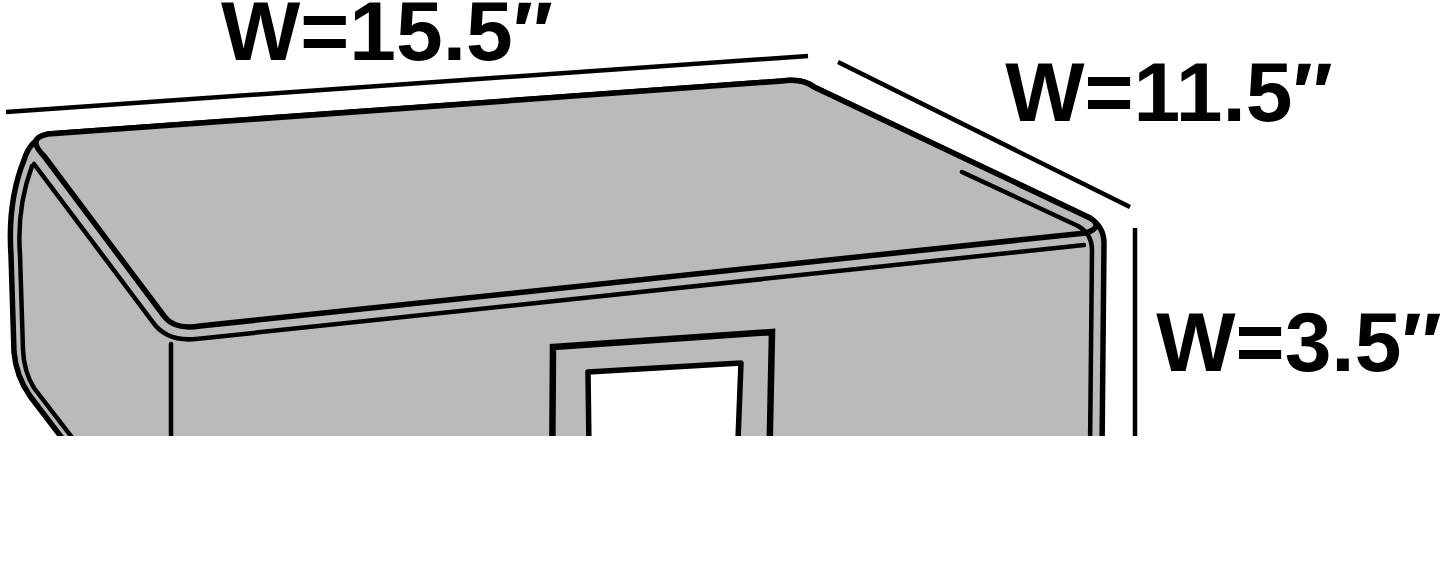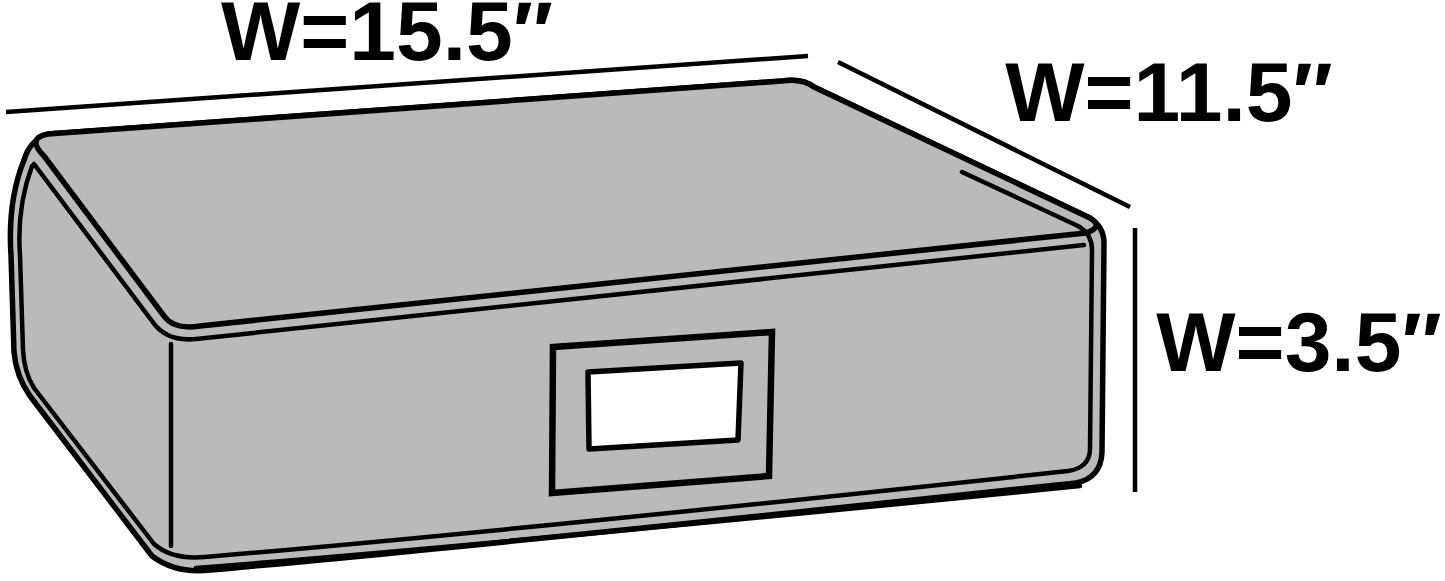--- a/index.html
+++ b/index.html
@@ -7,21 +7,21 @@
     --box-fill: #bababa;
     --outline: #000000;
     --label-window: #ffffff;
     --text: #000000;
   }
   * { box-sizing: border-box; }
   html, body { margin: 0; padding: 0; background: var(--background); }
   .stage {
     position: relative;
     width: 1445px;
-    height: 581px;
+    height: 436px;
     background: var(--background);
     overflow: hidden;
     border-radius: 26px;
   }
   .diagram-svg { display: block; width: 1445px; height: 581px; }
 
   .fill-box   { fill: var(--box-fill); }
   .fill-white { fill: var(--label-window); }
   .no-fill    { fill: none; }
   .edge       { stroke: var(--outline); stroke-width: 5.5; stroke-linejoin: round; stroke-linecap: round; }

